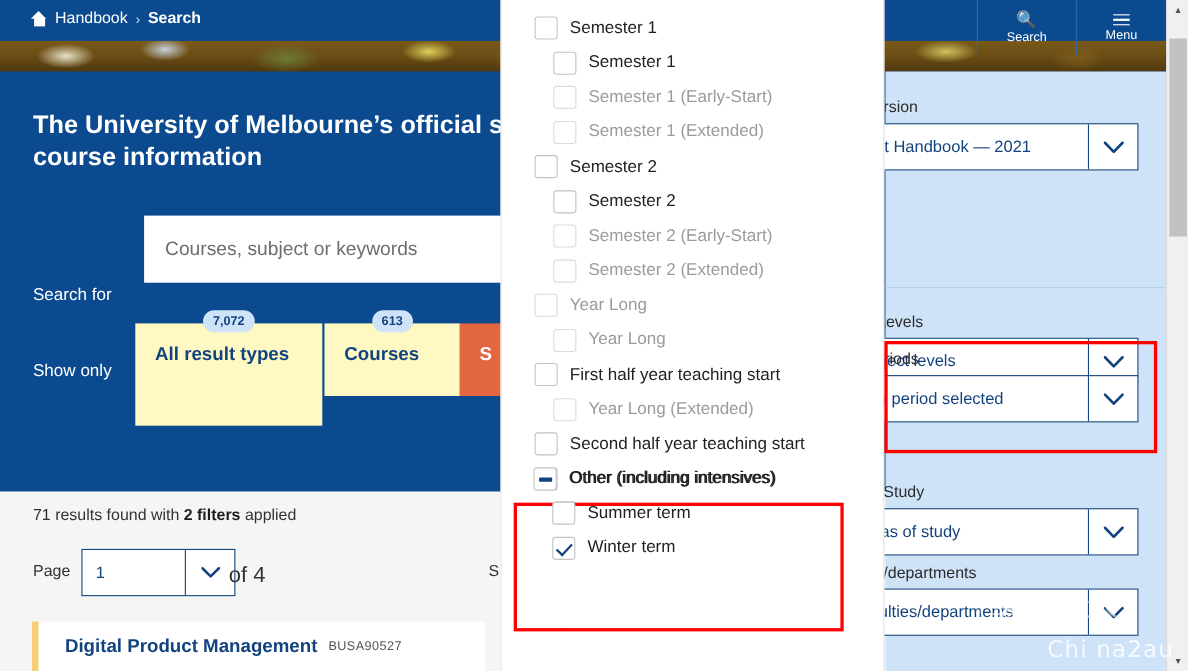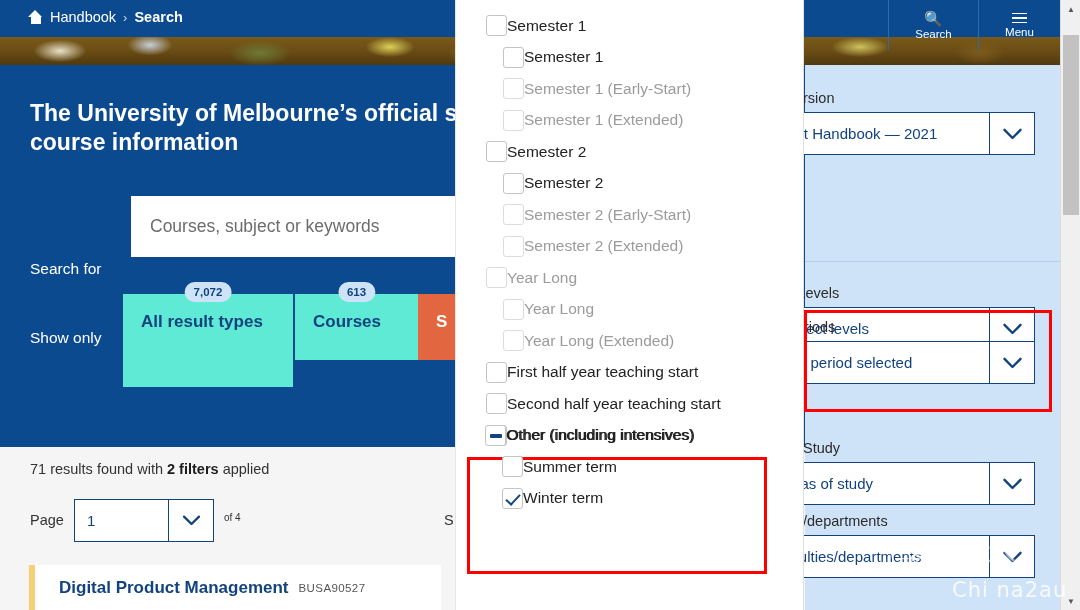--- a/index.html
+++ b/index.html
@@ -83,21 +83,21 @@
     background: #fff; border: none; z-index: 3;
     display: flex; align-items: center; padding-left: 19px;
     font-size: 17.5px; color: #6d6d6d;
   }
 
   .label-showonly {
     position: absolute; left: 30px; top: 329px; color: #fff; font-size: 15.5px; z-index: 3;
   }
   .tabs { position: absolute; left: 123px; top: 294px; display: flex; align-items: flex-start; z-index: 3; }
   .tab {
-    position: relative; background: #5eead4; color: #12437e;
+    position: relative; background: #fef9c3; color: #12437e;
     font-weight: bold; font-size: 17px; line-height: 1.22;
     padding: 18px 18px 0 18px; height: 93px;
   }
   .tab.t1 { width: 170px; }
   .tab.t2 { width: 123px; height: 66px; margin-left: 2px; }
   .tab.t3 { background: #e2663f; color: #ffffff; width: 92px; height: 66px; overflow: hidden; }
   .badge {
     position: absolute; top: -12px; left: 50%; transform: translateX(-50%);
     background: #cfe3f8; color: #12437e; font-size: 11.5px; font-weight: bold;
     border-radius: 12px; padding: 3px 9px; white-space: nowrap;
@@ -110,21 +110,21 @@
   .results-count { position: absolute; left: 30px; top: 461px; font-size: 14.5px; color: #333; z-index: 3; }
   .results-count b { color: #1d1d1d; text-align: right; }
   .page-label { position: absolute; left: 30px; top: 512px; font-size: 14.5px; color: #333; z-index: 3; }
   .page-select {
     position: absolute; left: 74px; top: 499px; width: 140px; height: 43px;
     background: #fff; border: 1px solid #12437e; display: flex; align-items: center; z-index: 3;
   }
   .page-select .val { flex: 1; padding-left: 12px; font-size: 15px; color: #12437e; }
   .page-select .cv { width: 45px; height: 100%; border-left: 1px solid #12437e;
                      display: flex; align-items: center; justify-content: center; }
-  .page-of { position: absolute; left: 224px; top: 512px; font-size: 10px; color: #333; z-index: 3; }
+  .page-of { position: absolute; left: 208px; top: 512px; font-size: 20px; color: #333; z-index: 3; }
   .sort-label { position: absolute; left: 444px; top: 512px; font-size: 14.5px; color: #333; z-index: 3; }
 
   .result-card {
     position: absolute; left: 29px; top: 565px; width: 412px; height: 45px;
     background: #fff; border-left: 6px solid #f6cf76; z-index: 3;
     display: flex; align-items: center; padding-left: 24px; gap: 10px;
   }
   .result-card .rtitle { font-size: 17px; font-weight: bold; color: #12437e; }
   .result-card .rcode { font-size: 11.5px; color: #555; letter-spacing: .4px; }
 
@@ -169,21 +169,21 @@
   .fb5 .f-label { position: absolute; left: -60px; top: 0; white-space: nowrap; }
   .fb5 .f-select { position: absolute; left: -60px; top: 22px; width: 290px; }
 
   
   .dropdown {
     position: absolute; left: 455px; top: 0; width: 349px; height: 610px;
     background: #ffffff; z-index: 10;
     border-left: 1px solid #e6e6e6; border-right: 1px solid #e0e0e0;
     overflow: hidden;
   }
-  .opt { display: flex; align-items: center; height: 31.5px; gap: 0; }
+  .opt { display: flex; align-items: center; height: 31.5px; gap: 11px; }
   .opt .lbl { font-size: 15.5px; color: #222; white-space: nowrap; }
   .opt.dis .lbl { color: #9b9b9b; }
   .opt.lvl0 { padding-left: 30px; }
   .opt.lvl1 { padding-left: 47px; }
 
   .cb { width: 21px; height: 21px; border: 1.5px solid #c4c4c4; border-radius: 3px;
         background: #fff; flex: none; position: relative; }
   .cb.dis { border-color: #dcdcdc; }
   .cb.checked:after {
     content: ""; position: absolute; left: 6px; top: 2px; width: 6px; height: 12px;
@@ -399,27 +399,27 @@
           <span class="lbl">Semester 2 (Extended)</span>
         </div>
         <div class="opt lvl0 dis">
           <span class="cb dis"></span>
           <span class="lbl">Year Long</span>
         </div>
         <div class="opt lvl1 dis">
           <span class="cb dis"></span>
           <span class="lbl">Year Long</span>
         </div>
+        <div class="opt lvl0">
+          <span class="cb"></span>
+          <span class="lbl">First half year teaching start</span>
+        </div>
         <div class="opt lvl1 dis">
           <span class="cb dis"></span>
           <span class="lbl">Year Long (Extended)</span>
-        </div>
-        <div class="opt lvl0">
-          <span class="cb"></span>
-          <span class="lbl">First half year teaching start</span>
         </div>
         <div class="opt lvl0">
           <span class="cb"></span>
           <span class="lbl">Second half year teaching start</span>
         </div>
         <div class="opt lvl0">
           <span class="cb indet"></span>
           <span class="lbl">Other (including intensives)</span>
         </div>
         <div class="opt lvl1">

